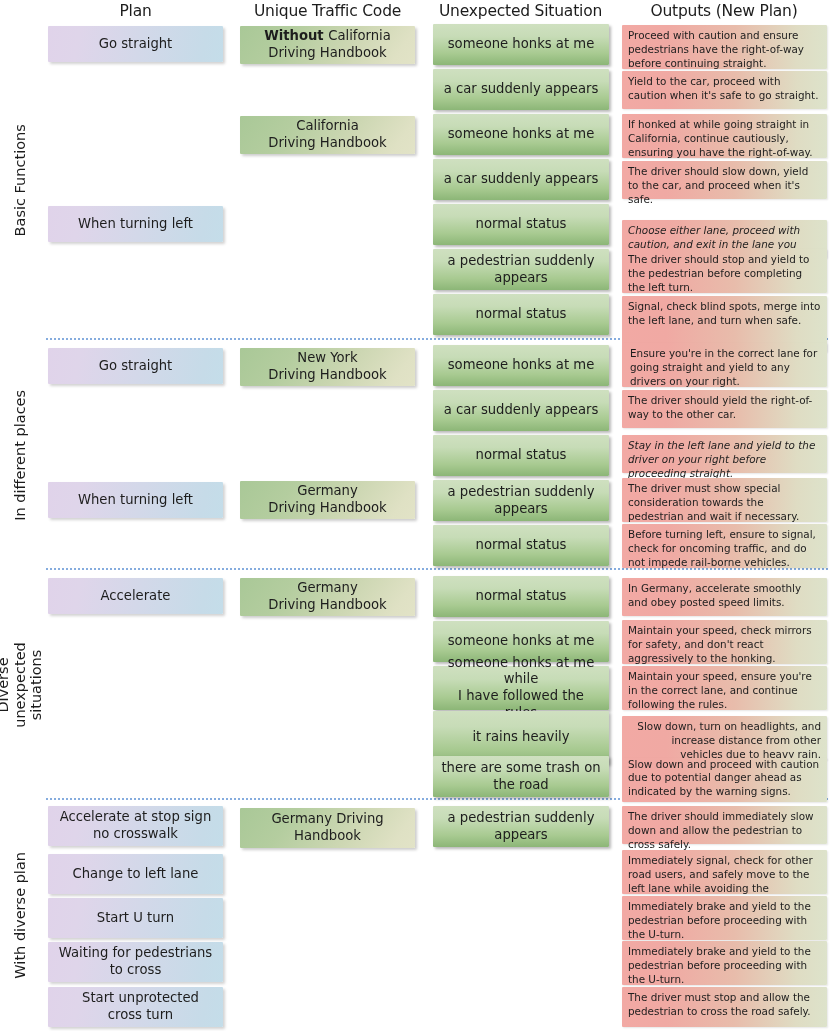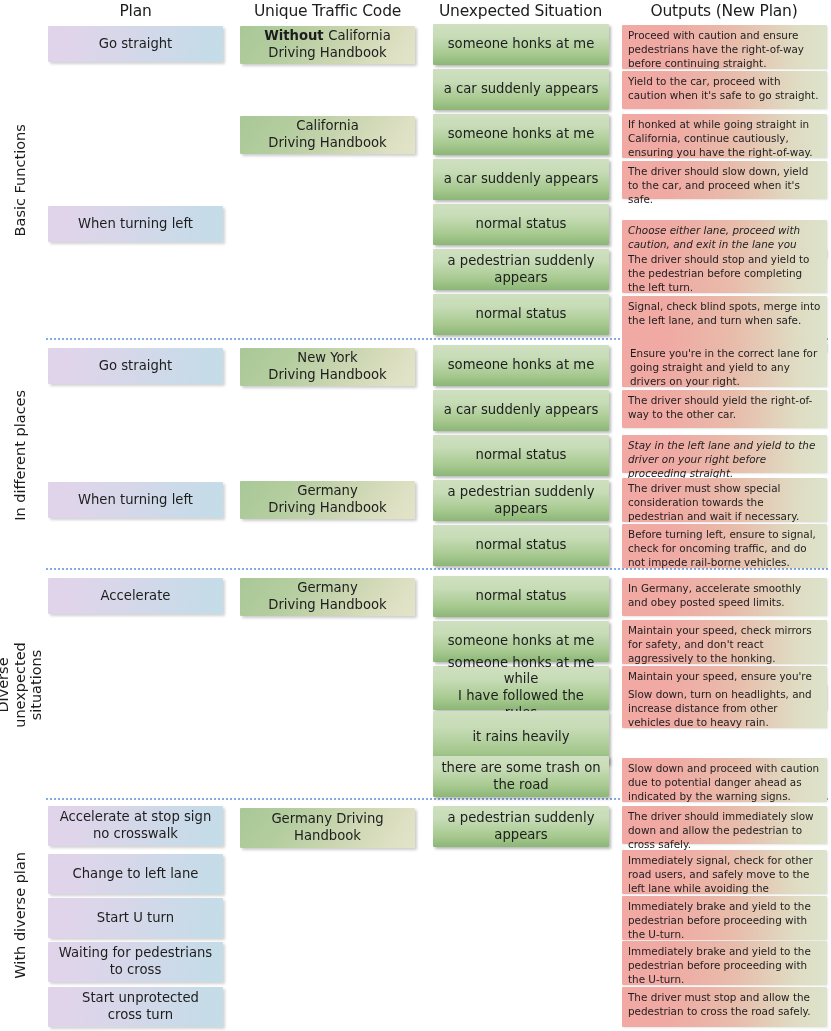--- a/index.html
+++ b/index.html
@@ -310,24 +310,24 @@
 
 <div class="box out-box" style="top:578px;height:38px;">
   <span>In Germany, accelerate smoothly and obey posted speed limits.</span>
   </div>
 <div class="box out-box" style="top:620px;height:44px;">
   <span>Maintain your speed, check mirrors for safety, and don't react aggressively to the honking.</span>
   </div>
 <div class="box out-box" style="top:666px;height:44px;">
   <span>Maintain your speed, ensure you're in the correct lane, and continue following the rules.</span>
   </div>
-<div class="box out-box" style="top:684px;height:44px;">
+<div class="box out-box" style="top:716px;height:44px;text-align:right;">
   <span>Slow down, turn on headlights, and increase distance from other vehicles due to heavy rain.</span>
   </div>
-<div class="box out-box" style="top:758px;height:44px;">
+<div class="box out-box" style="top:758px;height:44px;align-items:flex-end;">
   <span>Slow down and proceed with caution due to potential danger ahead as indicated by the warning signs.</span>
   </div>
 
 <div class="box out-box" style="top:806px;height:38px;">
   <span>The driver should immediately slow down and allow the pedestrian to cross safely.</span>
   </div>
 <div class="box out-box" style="top:850px;height:44px;">
   <span>Immediately signal, check for other road users, and safely move to the left lane while avoiding the pedestrian.</span>
   </div>
 <div class="box out-box" style="top:896px;height:44px;">

